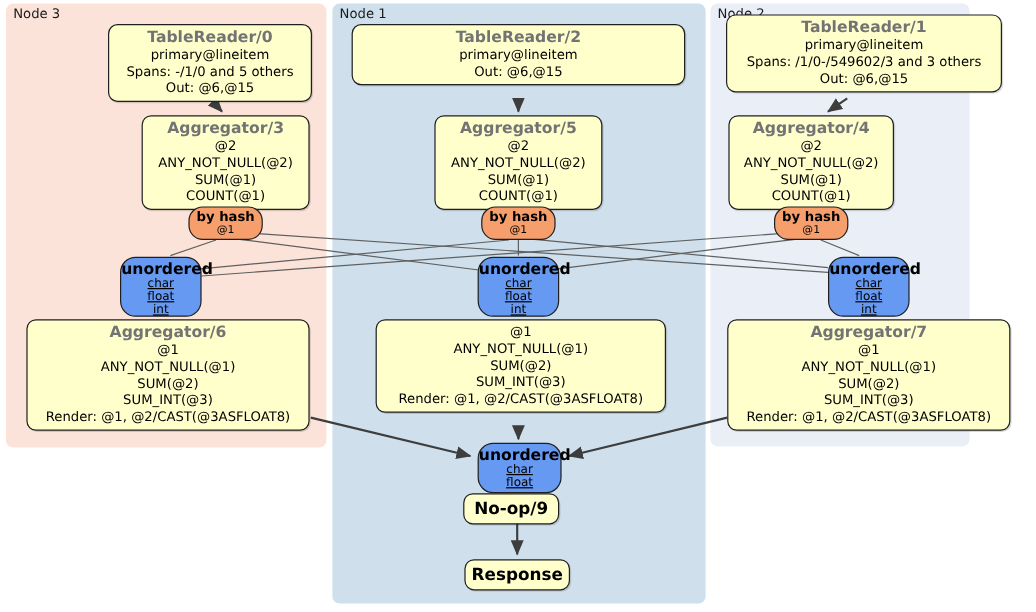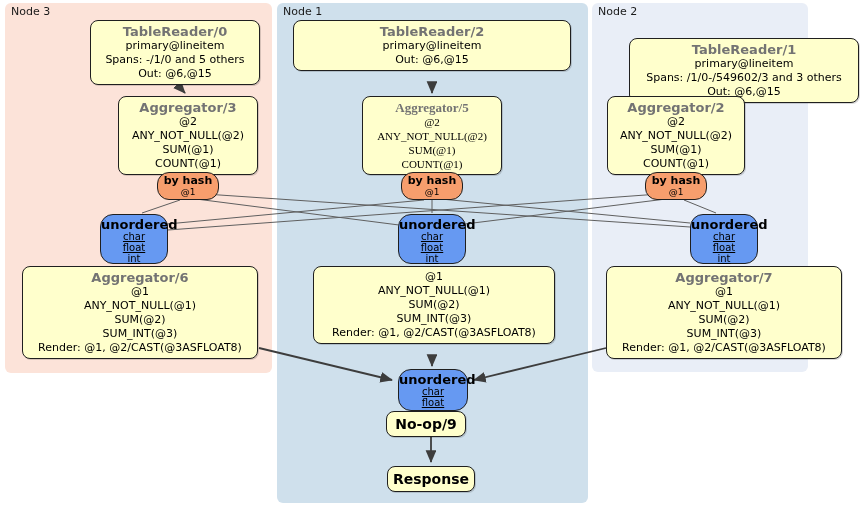--- a/index.html
+++ b/index.html
@@ -137,21 +137,21 @@
     <div class="pline">SUM(@2)</div>
     <div class="pline">SUM_INT(@3)</div>
     <div class="pline">Render: @1, @2/CAST(@3ASFLOAT8)</div>
   </div>
 
   <div class="pbox" style="left:293px; top:20px; width:278px;">
     <div class="ptitle">TableReader/2</div>
     <div class="pline">primary@lineitem</div>
     <div class="pline">Out: @6,@15</div>
   </div>
-  <div class="pbox" style="left:362px; top:96px; width:140px;font-family:Liberation Serif, serif;">
+  <div class="pbox" style="left:362px; top:96px; width:140px;">
     <div class="ptitle">Aggregator/5</div>
     <div class="pline">@2</div>
     <div class="pline">ANY_NOT_NULL(@2)</div>
     <div class="pline">SUM(@1)</div>
     <div class="pline">COUNT(@1)</div>
   </div>
   <div class="router" style="left:401px; top:172px; width:62px; height:28px;">
     <div class="rtitle">by hash</div>
     <div class="rdetail">@1</div>
   </div>
@@ -162,28 +162,28 @@
     <div class="sline">int</div>
   </div>
   <div class="pbox" style="left:313px; top:266px; width:242px;">
     <div class="pline">@1</div>
     <div class="pline">ANY_NOT_NULL(@1)</div>
     <div class="pline">SUM(@2)</div>
     <div class="pline">SUM_INT(@3)</div>
     <div class="pline">Render: @1, @2/CAST(@3ASFLOAT8)</div>
   </div>
 
-  <div class="pbox" style="left:605px; top:38px; width:230px;margin-left:24px;">
+  <div class="pbox" style="left:605px; top:12px; width:230px;">
     <div class="ptitle">TableReader/1</div>
     <div class="pline">primary@lineitem</div>
     <div class="pline">Spans: /1/0-/549602/3 and 3 others</div>
     <div class="pline">Out: @6,@15</div>
   </div>
   <div class="pbox" style="left:607px; top:96px; width:138px;">
-    <div class="ptitle">Aggregator/2</div>
+    <div class="ptitle">Aggregator/4</div>
     <div class="pline">@2</div>
     <div class="pline">ANY_NOT_NULL(@2)</div>
     <div class="pline">SUM(@1)</div>
     <div class="pline">COUNT(@1)</div>
   </div>
   <div class="router" style="left:645px; top:172px; width:62px; height:28px;">
     <div class="rtitle">by hash</div>
     <div class="rdetail">@1</div>
   </div>
   <div class="sync" style="left:690px; top:214px; width:68px; height:50px;">

